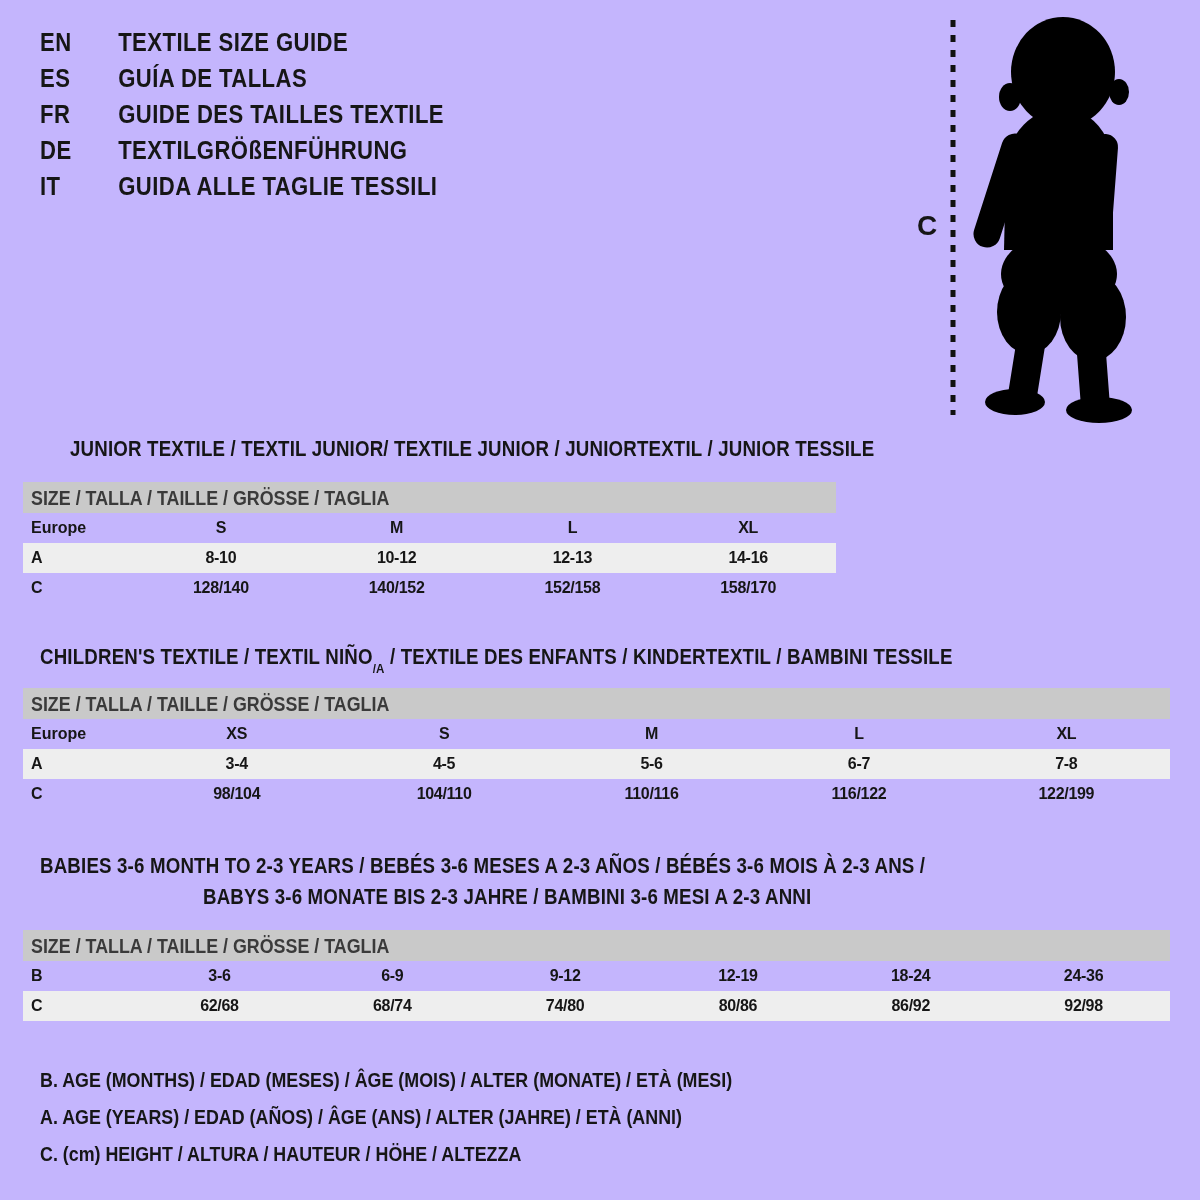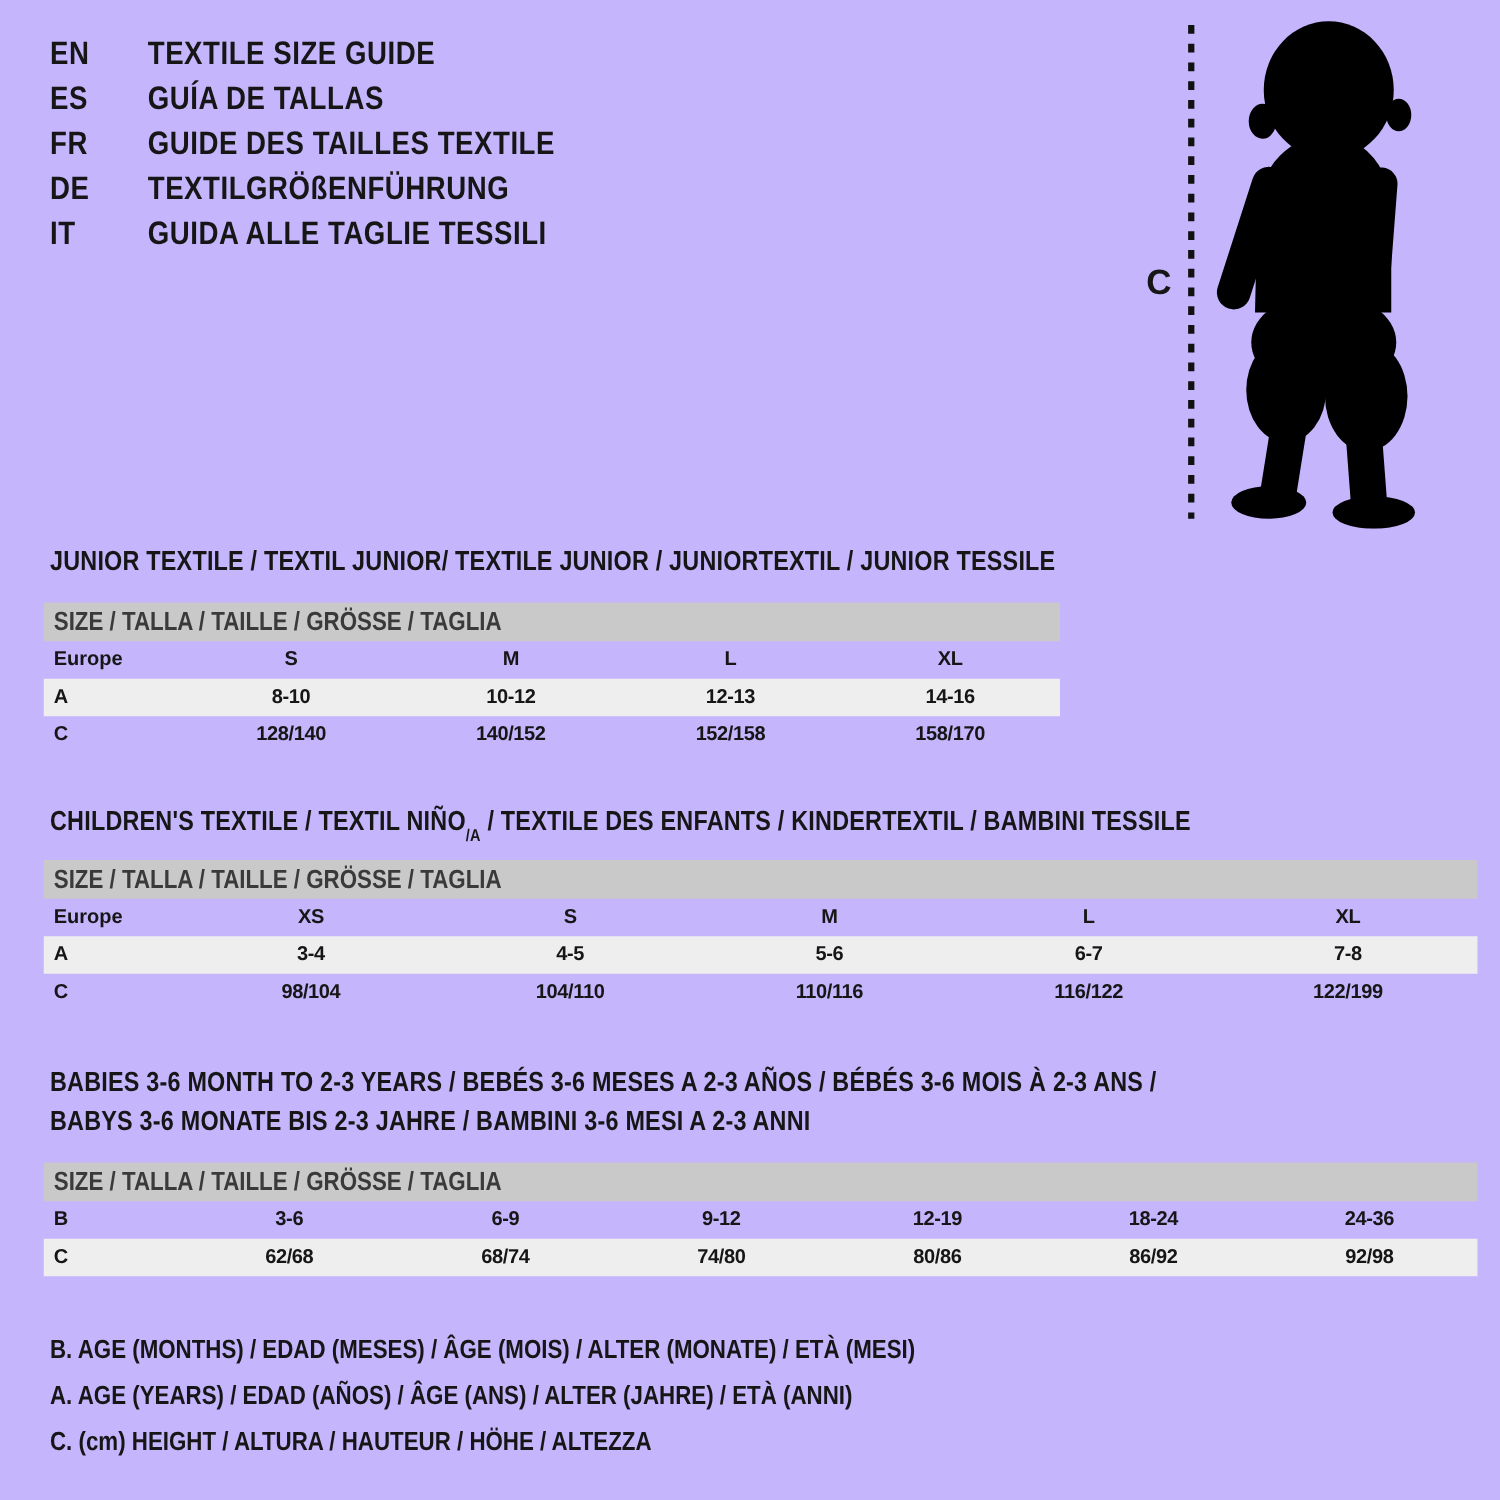--- a/index.html
+++ b/index.html
@@ -19,24 +19,24 @@
   .lang-code { width:92px; flex:0 0 92px; }
 
   
   .figure { position:absolute; left:905px; top:8px; width:290px; height:415px; }
   .figure svg { position:absolute; left:0; top:0; }
   .c-label { position:absolute; left:12px; top:202px; font-size:28px; font-weight:700; }
 
   
   .sec-heading { position:absolute; left:40px; font-size:22px; font-weight:700; letter-spacing:0.2px; white-space:nowrap; }
   .sec-heading sub { font-size:0.62em; position:relative; top:4px; }
-  .two-line { line-height:31px; }
-
-  
-  .size-table { position:absolute; left:35px; }
+  .two-line { line-height:31px;text-align:center; }
+
+  
+  .size-table { position:absolute; left:23px; }
   .bar {
     height:31px; background:#c9c9c9; color:#3a3a3a;
     display:flex; align-items:center; padding-left:8px;
     font-size:21px; font-weight:700;
   }
   .trow { display:flex; height:30px; align-items:center; font-size:16px; }
   .trow.alt { background:#eeeeee; }
   .tlabel { width:110px; flex:0 0 110px; padding-left:8px; font-weight:700; }
   .tcell { flex:1; text-align:center; font-weight:700; letter-spacing:-0.3px; }
 
@@ -91,21 +91,21 @@
       </g>
       <g transform="translate(68,4)" stroke="#000" stroke-linecap="round" fill="none">
         <path d="M 42,135 L 14,222" stroke-width="27"></path>
         <path d="M 132,135 L 127,200" stroke-width="26"></path>
         <path d="M 58,330 L 50,380" stroke-width="29"></path>
         <path d="M 118,335 L 122,388" stroke-width="29"></path>
       </g>
     </svg>
   </div>
 
-  <h2 class="sec-heading" style="top:436px;">
+  <h2 class="sec-heading" style="top:436px;margin-left:30px;">
     <span class="cond">JUNIOR TEXTILE / TEXTIL JUNIOR/ TEXTILE JUNIOR / JUNIORTEXTIL / JUNIOR TESSILE</span>
   </h2>
   <div class="size-table" style="top:482px; width:813px;">
     <div class="bar">
       <span class="cond">SIZE / TALLA / TAILLE / GRÖSSE / TAGLIA</span>
     </div>
     <div class="trow">
       <span class="tlabel">Europe</span>
       <span class="tcell">S</span>
       <span class="tcell">M</span>

